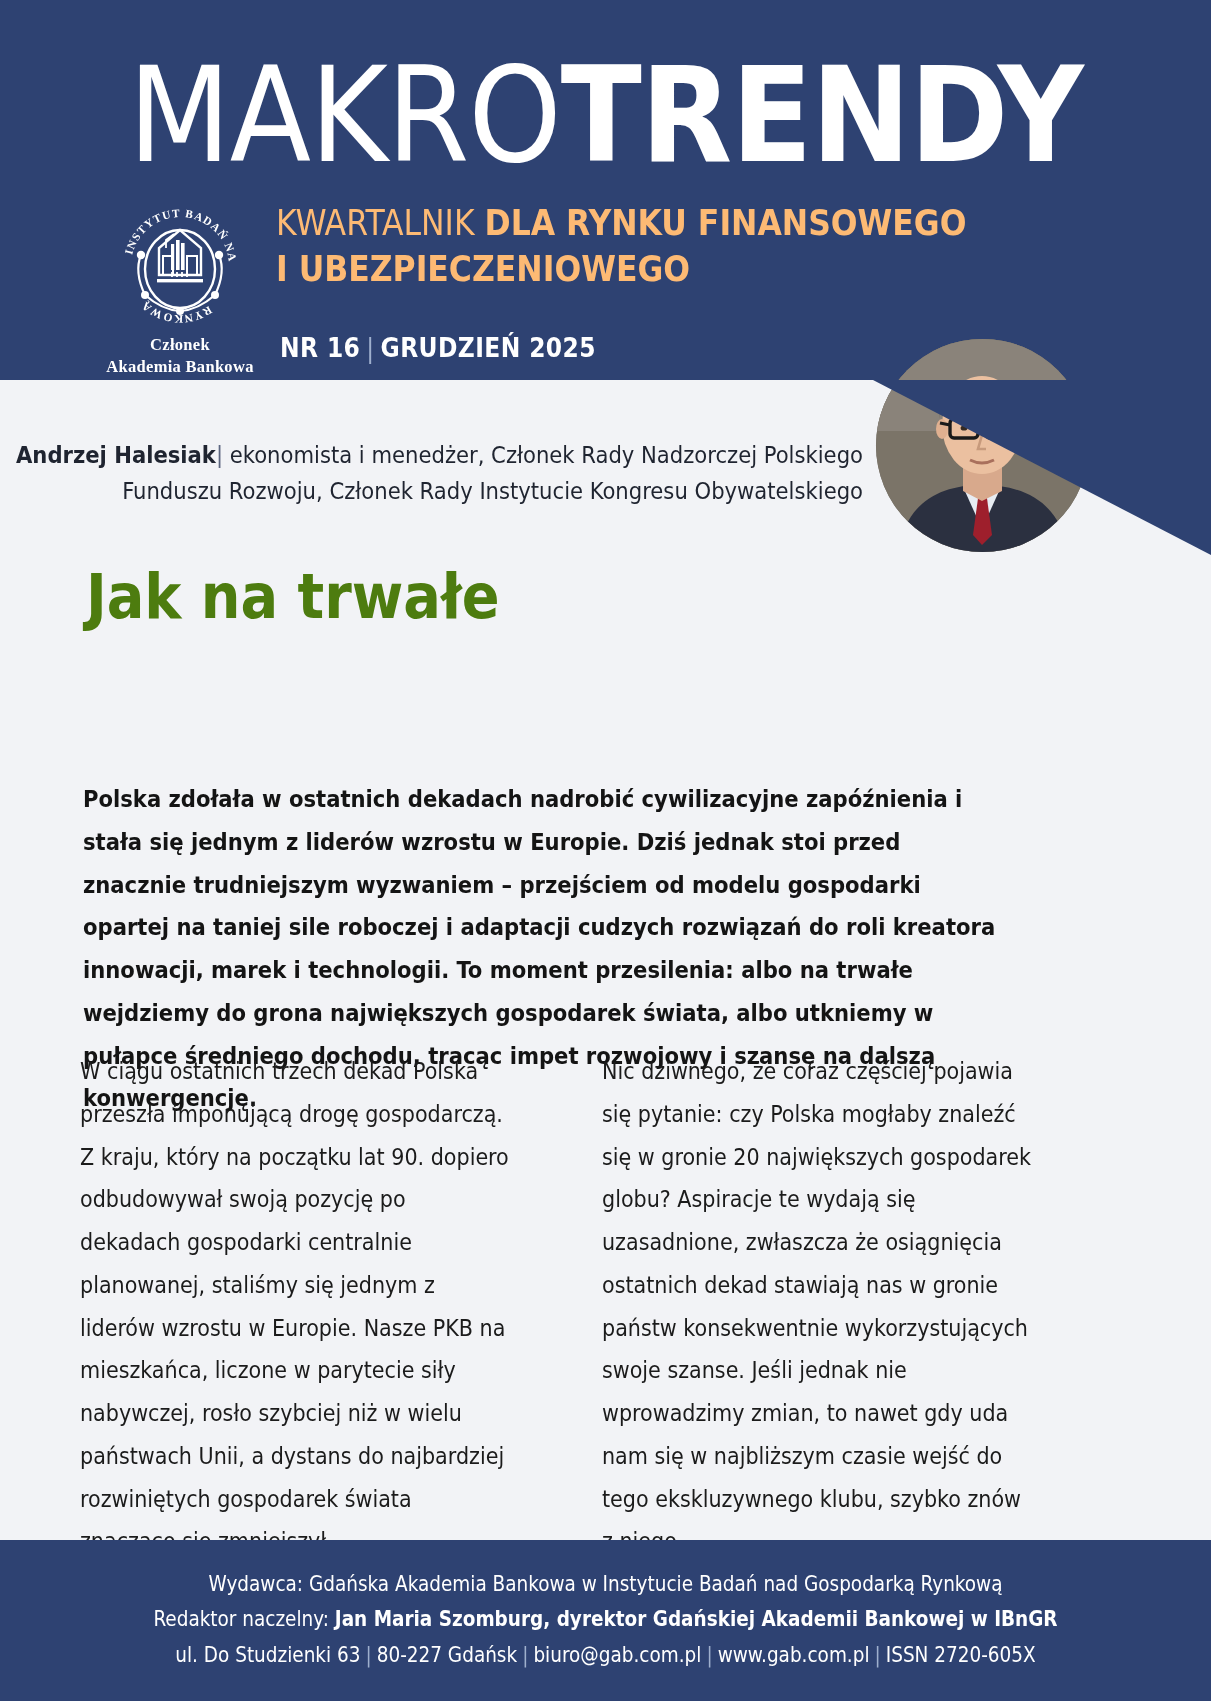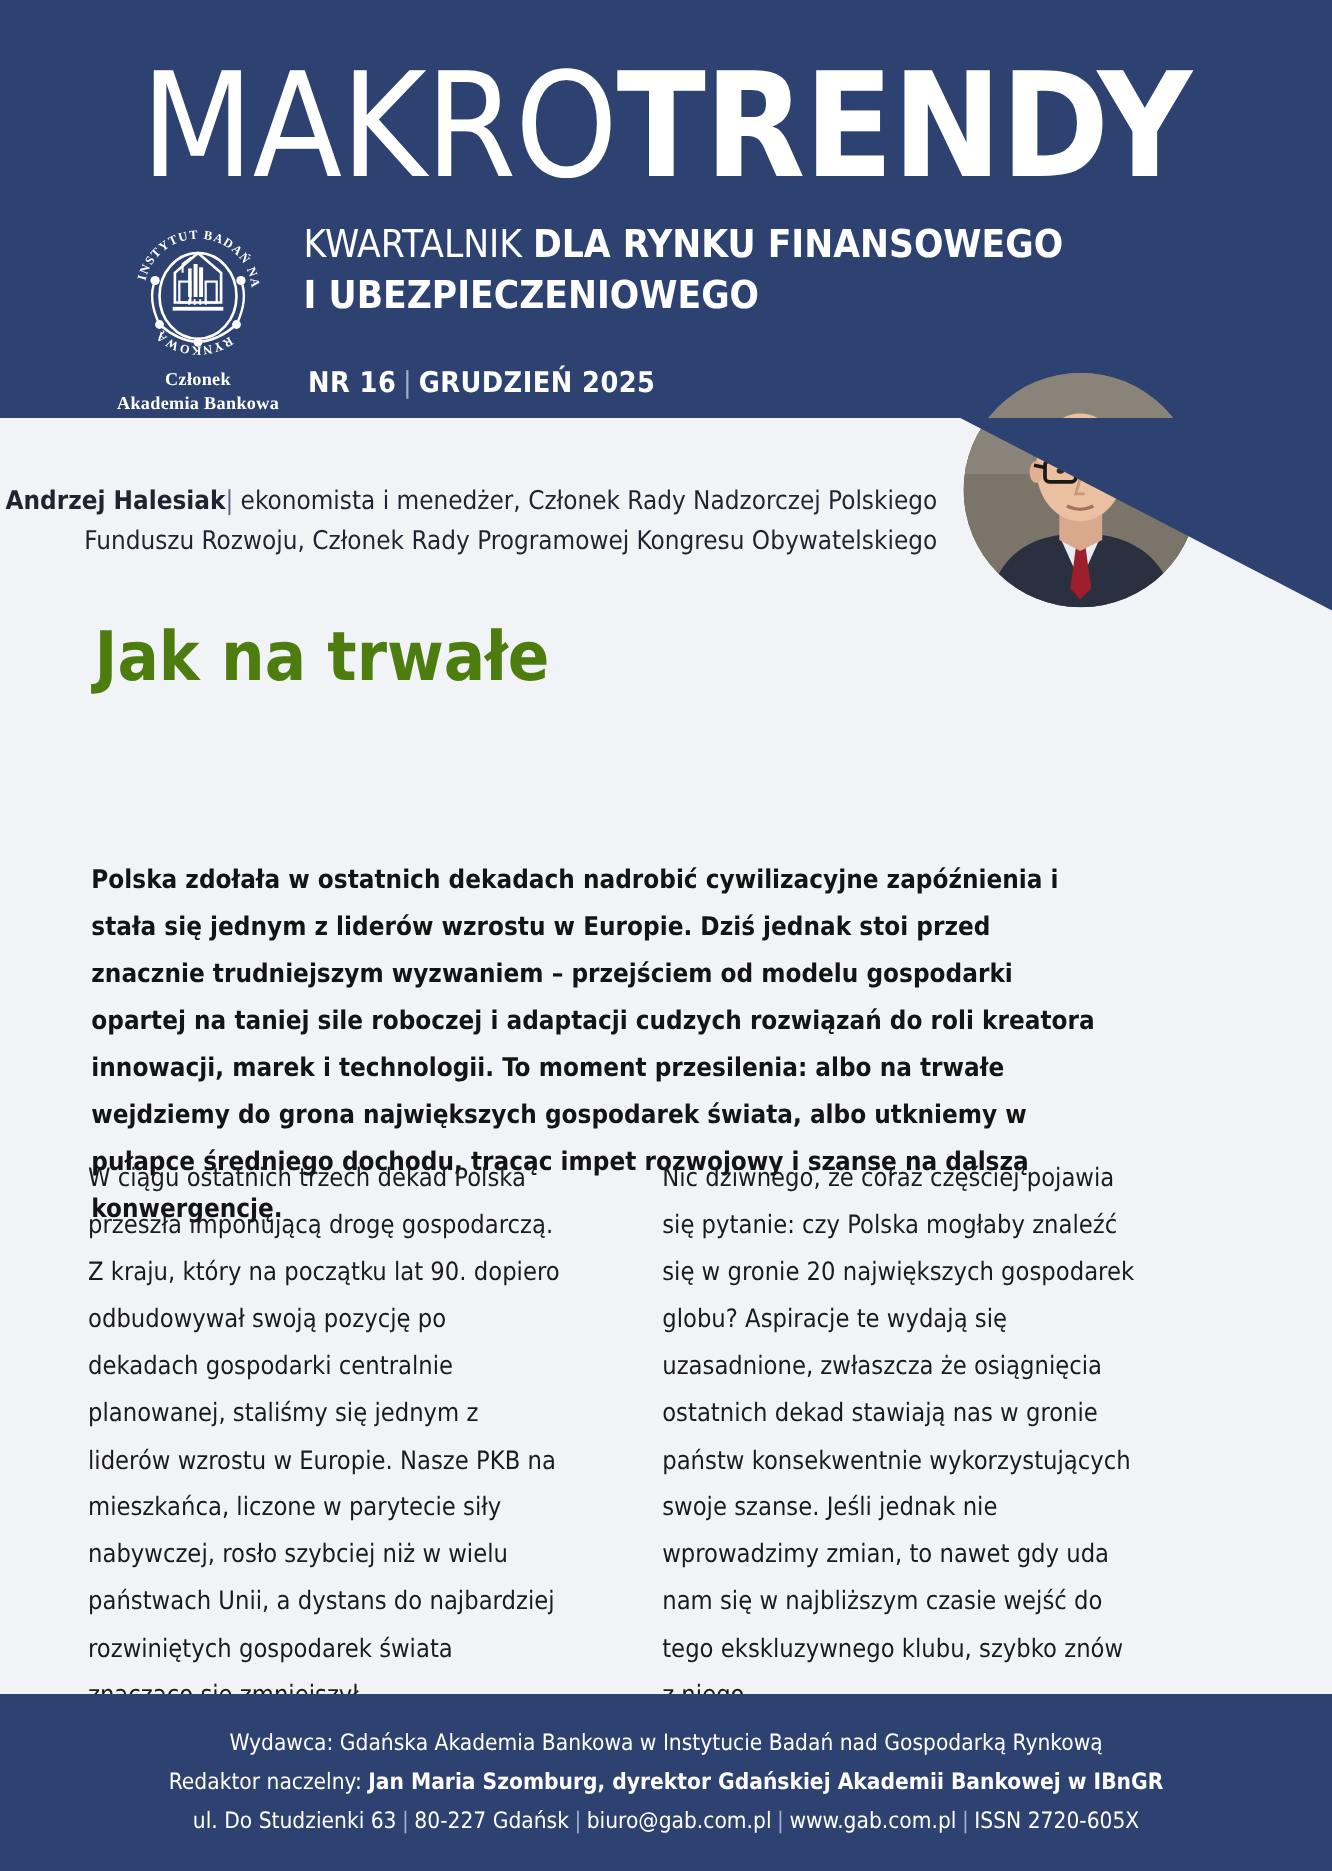--- a/index.html
+++ b/index.html
@@ -36,21 +36,21 @@
     font-stretch:condensed;
   }
   .masthead .mk-bold {
     font-family:"DejaVu Sans Condensed","Liberation Sans Narrow","Liberation Sans", sans-serif;
     font-weight:800; font-size:132px; letter-spacing:-1px;
     font-stretch:condensed;
   }
 
   .subtitle {
     position:absolute; left:276px; top:200px; width:800px;
-    color:#ffffff; line-height:1.32;
+    color:#fdba74; line-height:1.32;
     font-family:"DejaVu Sans Condensed","Liberation Sans Narrow","Liberation Sans", sans-serif;
     font-stretch:condensed;
     font-size:35px;
   }
   .subtitle .sub-light { font-weight:300; }
   .subtitle .sub-bold  { font-weight:800; }
 
   .issue {
     position:absolute; left:280px; top:333px;
     color:#ffffff; font-size:26px; letter-spacing:.4px;
@@ -80,21 +80,21 @@
   .author-photo {
     position:absolute; left:876px; top:339px;
     width:213px; height:213px; border-radius:50%;
     overflow:hidden;
     background:#6d6a63;
     box-shadow:0 0 0 0 rgba(0,0,0,0);
   }
 
   
   .byline {
-    position:absolute; left:0; top:438px; width:852px;
+    position:absolute; left:11px; top:438px; width:852px;
     text-align:right;
     font-family:"DejaVu Sans Condensed","Liberation Sans Narrow","Liberation Sans", sans-serif;
     font-stretch:condensed;
     font-size:23.5px; line-height:1.52; color:#1f2430;
   }
   .byline b { font-weight:800; }
   .byline .pipe { color:#5c6680; font-weight:300; }
 
   
   .headline {
@@ -237,21 +237,21 @@
 </div>
 
 <div class="header-wedge">
   <svg width="1211" height="210" viewBox="0 0 1211 210">
     <polygon points="1211,0 1211,175 873,0" fill="#2e4272"></polygon>
   </svg>
 </div>
 
 <div class="byline">
   <b>Andrzej Halesiak</b><span class="pipe">|</span><span> ekonomista i menedżer, Członek Rady Nadzorczej Polskiego</span><br>
-  <span>Funduszu Rozwoju, Członek Rady Programowej Kongresu Obywatelskiego</span>
+  <span>Funduszu Rozwoju, Członek Rady Instytucie Kongresu Obywatelskiego</span>
 </div>
 
 <h1 class="headline">
   <span>Jak na trwałe</span><br>
 </h1>
 
 <p class="lead">Polska zdołała w ostatnich dekadach nadrobić cywilizacyjne zapóźnienia i stała się jednym z liderów wzrostu w Europie. Dziś jednak stoi przed znacznie trudniejszym wyzwaniem – przejściem od modelu gospodarki opartej na taniej sile roboczej i adaptacji cudzych rozwiązań do roli kreatora innowacji, marek i technologii. To moment przesilenia: albo na trwałe wejdziemy do grona największych gospodarek świata, albo utkniemy w pułapce średniego dochodu, tracąc impet rozwojowy i szansę na dalszą konwergencję.</p>
 
 <div class="cols">
   <p class="col">W ciągu ostatnich trzech dekad Polska przeszła imponującą drogę gospodarczą. Z kraju, który na początku lat 90. dopiero odbudowywał swoją pozycję po dekadach gospodarki centralnie planowanej, staliśmy się jednym z liderów wzrostu w Europie. Nasze PKB na mieszkańca, liczone w parytecie siły nabywczej, rosło szybciej niż w wielu państwach Unii, a dystans do najbardziej rozwiniętych gospodarek świata znacząco się zmniejszył.</p>

